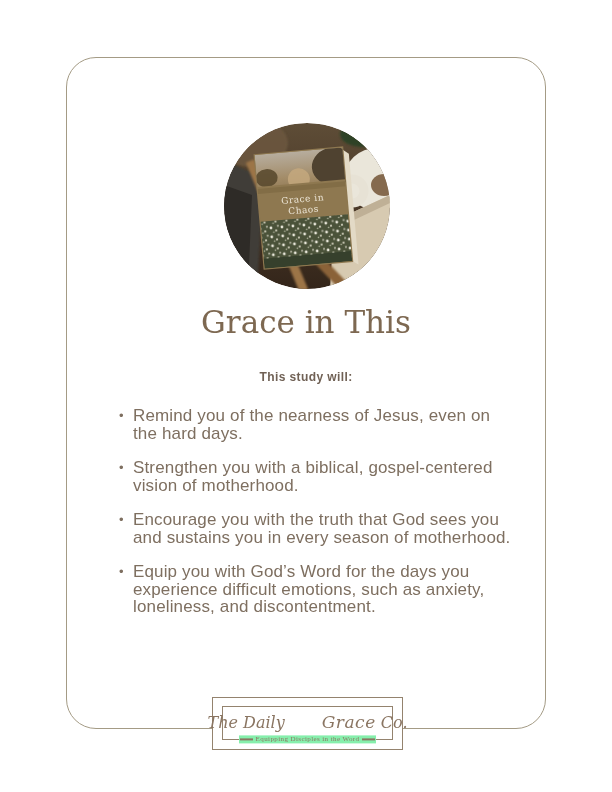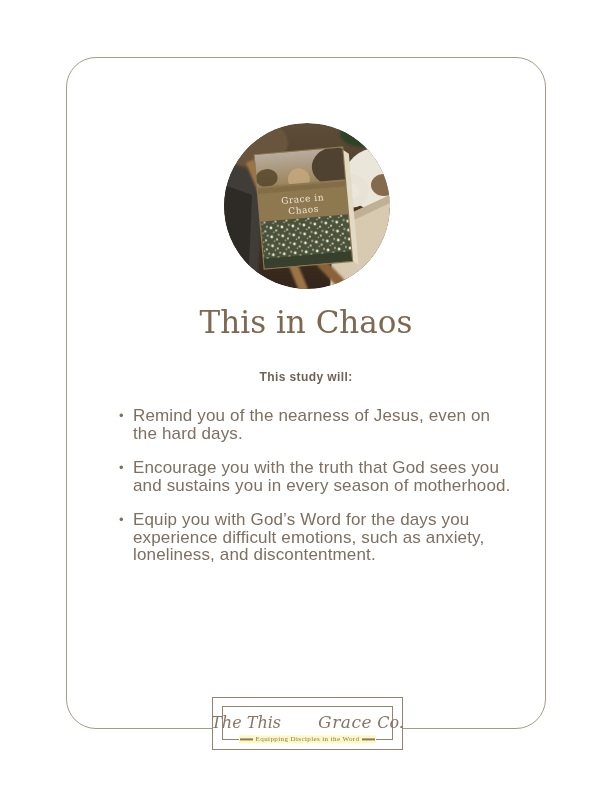--- a/index.html
+++ b/index.html
@@ -49,21 +49,21 @@
   }
   .logo-name{
     font-family:"DejaVu Serif", serif;font-style:italic;font-size:16px;
     color:#8a7562;white-space:nowrap;padding-bottom:3px;
   }
   .logo-name .script{font-size:17px;letter-spacing:0.5px;margin-left:32px;}
   .tag-row{
     position:absolute;left:0;right:0;bottom:0;transform:translateY(55%);
     display:flex;justify-content:center;
   }
-  .tag-wrap{display:inline-flex;align-items:center;gap:3px;background:#fef9c3;padding:0 1px;justify-content:flex-end;}
+  .tag-wrap{display:inline-flex;align-items:center;gap:3px;background:#86efac;padding:0 1px;justify-content:flex-end;}
   .tag-dash{width:13px;height:1.5px;background:#8a7562;}
   .logo-tagline{
     font-family:"Liberation Serif", serif;font-size:7px;color:#8a7562;
     letter-spacing:0.4px;white-space:nowrap;
   }
 </style>
 </head>
 <body>
 
 <div class="page-border"></div>
@@ -127,34 +127,35 @@
           <rect x="36" y="95" width="88" height="40" fill="url(#flowers)"></rect>
           <rect x="36" y="132" width="88" height="10" fill="#36402c"></rect>
           <text x="80" y="79" text-anchor="middle" font-family="DejaVu Serif, serif" font-size="9" letter-spacing="0.5" fill="#ece5d6">Grace in</text>
           <text x="80" y="90" text-anchor="middle" font-family="DejaVu Serif, serif" font-size="9" letter-spacing="0.5" fill="#ece5d6">Chaos</text>
         </g>
       </g>
     </g>
   </svg>
 </div>
 
-<h1 class="page-title">This in Chaos</h1>
+<h1 class="page-title">Grace in This</h1>
 
 <div class="study-heading">This study will:</div>
 
 <ul class="bullet-list">
   <li>Remind you of the nearness of Jesus, even on the hard days.</li>
+  <li>Strengthen you with a biblical, gospel-centered vision of motherhood.</li>
   <li>Encourage you with the truth that God sees you and sustains you in every season of motherhood.</li>
   <li>Equip you with God’s Word for the days you experience difficult emotions, such as anxiety, loneliness, and discontentment.</li>
 </ul>
 
 <div class="logo-outer">
   <div class="logo-inner">
     <div class="logo-name">
-      <span>The This</span>
+      <span>The Daily</span>
       <span class="script">Grace</span>
       <span>Co.</span>
     </div>
     <div class="tag-row">
       <span class="tag-wrap">
         <span class="tag-dash"></span>
         <span class="logo-tagline">Equipping Disciples in the Word</span>
         <span class="tag-dash"></span>
       </span>
     </div>

